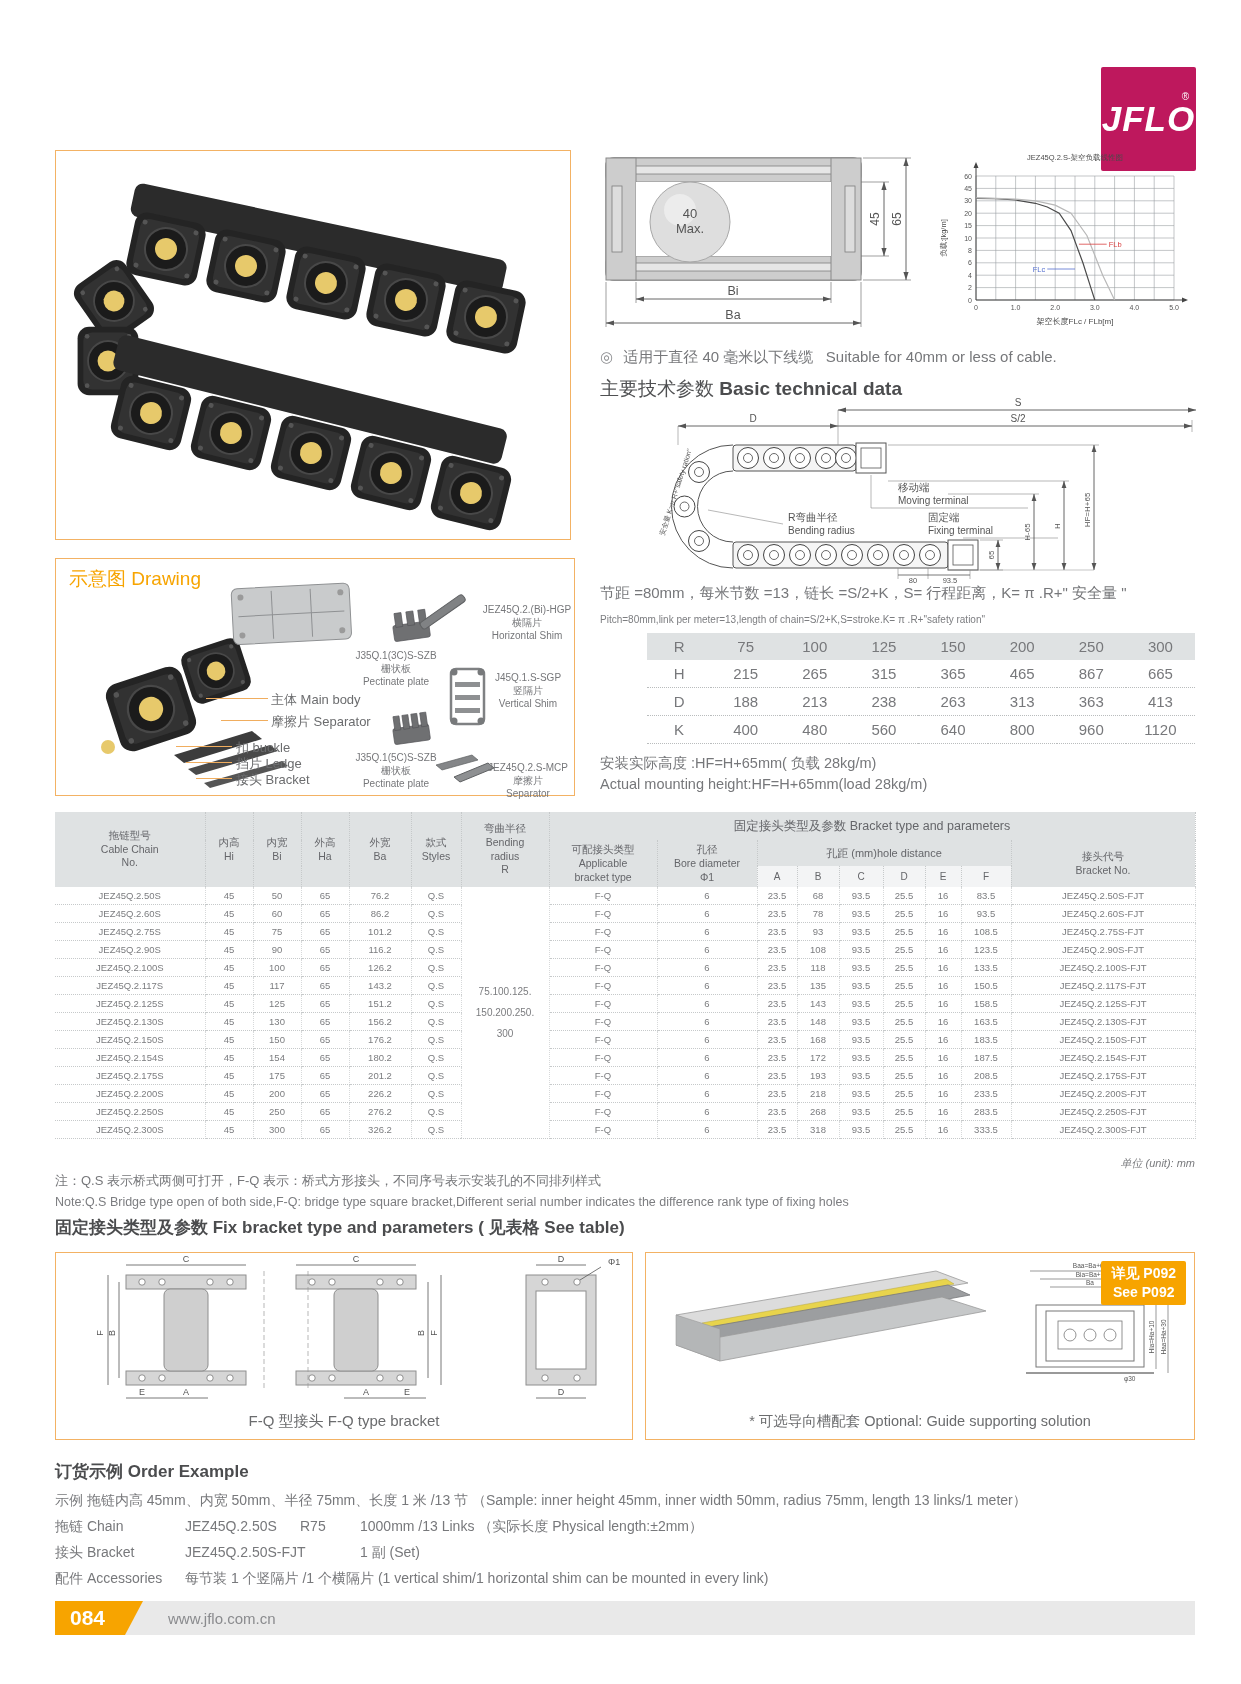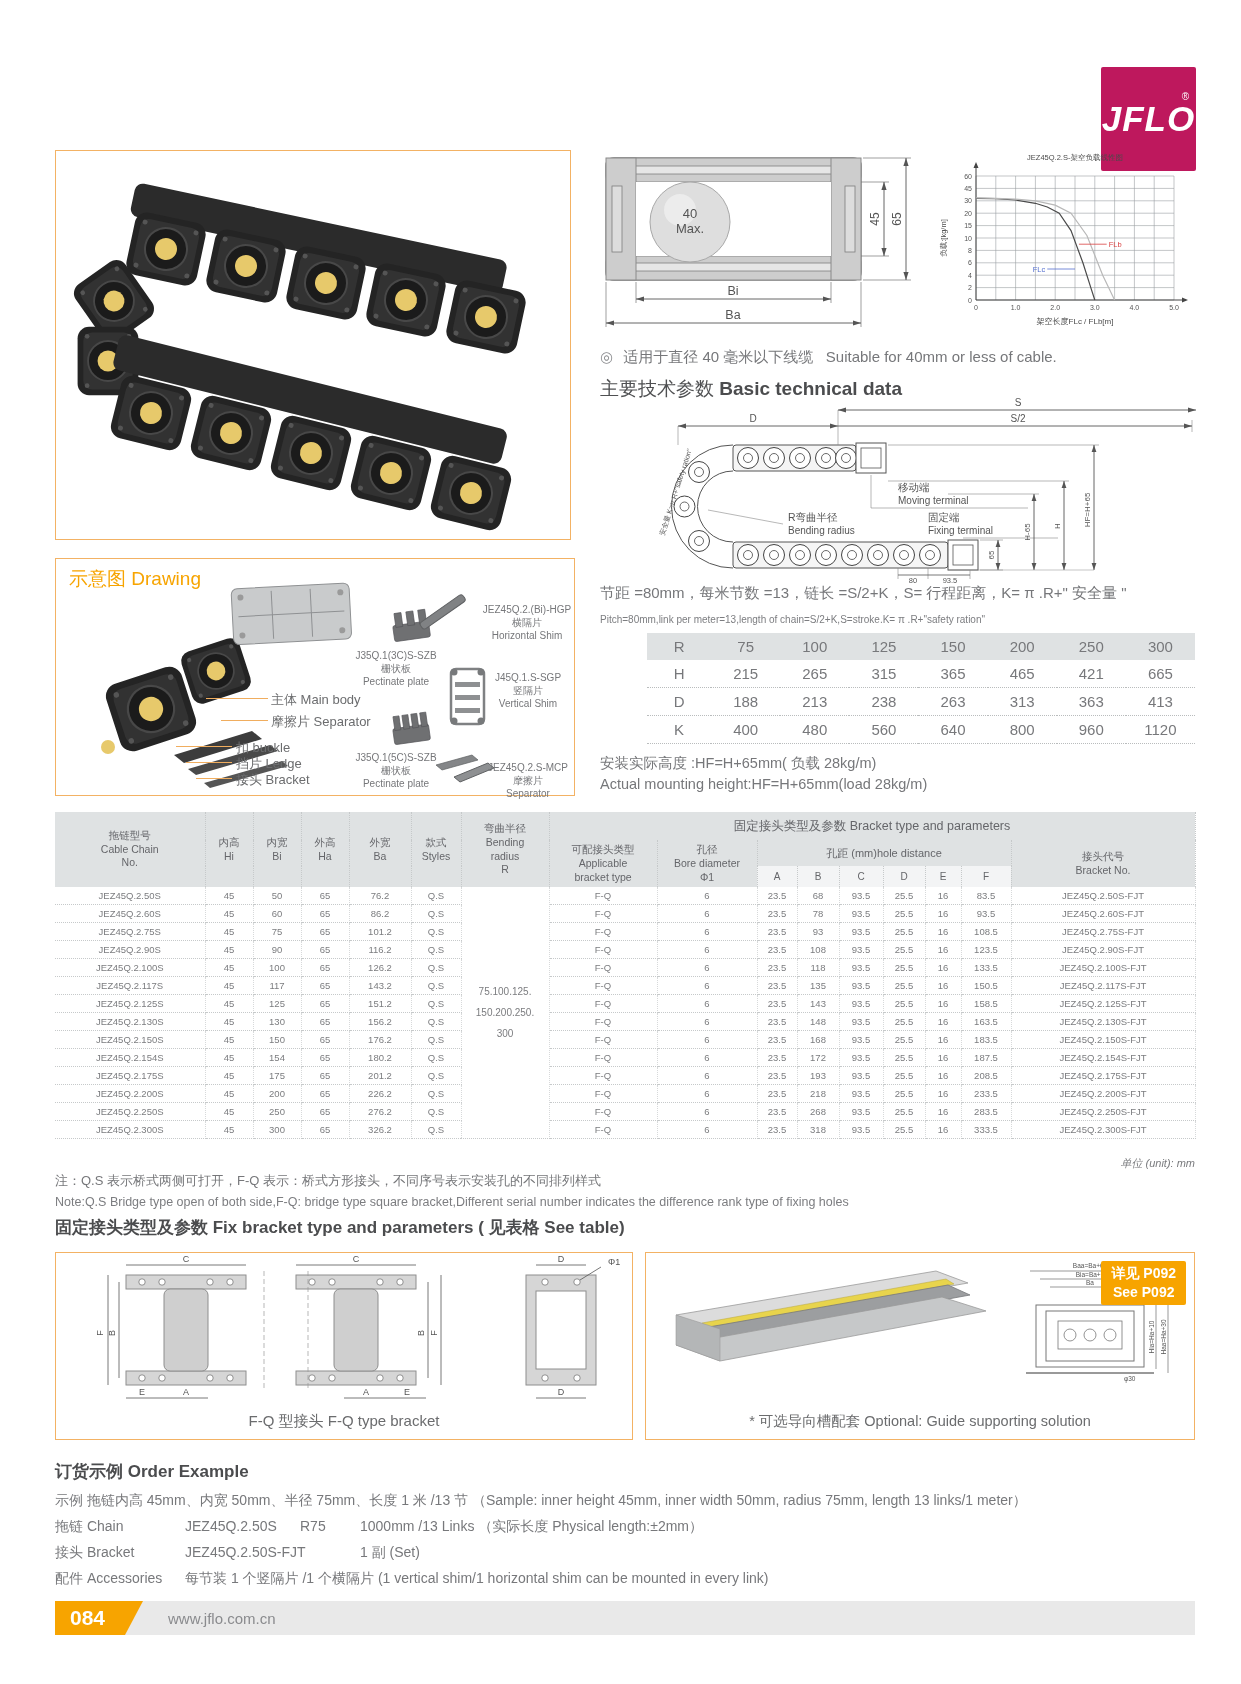--- a/index.html
+++ b/index.html
@@ -371,21 +371,21 @@
           <td>250</td>
           <td>300</td>
         </tr>
         <tr>
           <td>H</td>
           <td>215</td>
           <td>265</td>
           <td>315</td>
           <td>365</td>
           <td>465</td>
-          <td>421</td>
+          <td>867</td>
           <td>665</td>
         </tr>
         <tr>
           <td>D</td>
           <td>188</td>
           <td>213</td>
           <td>238</td>
           <td>263</td>
           <td>313</td>
           <td>363</td>

